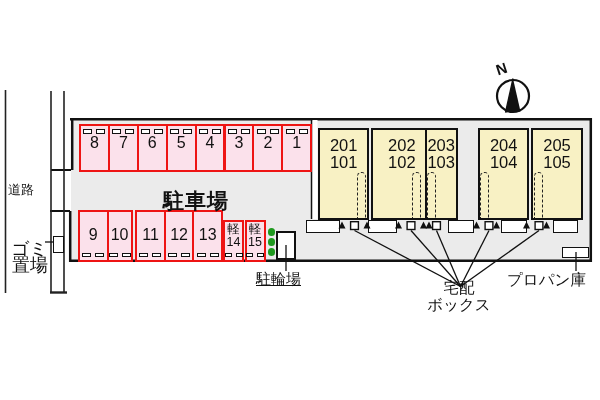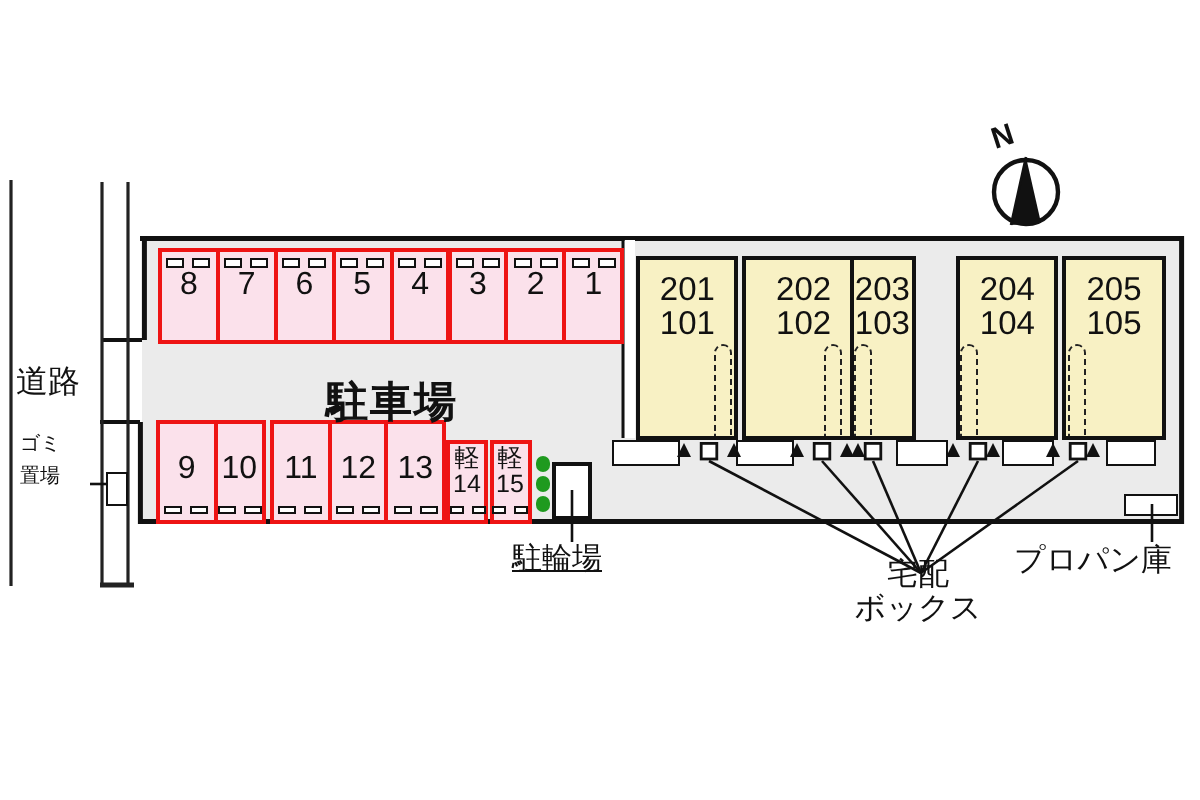--- a/index.html
+++ b/index.html
@@ -32,23 +32,23 @@
         border:2px solid #111;display:flex;justify-content:center;}
   .unit-label{margin-top:7px;font-size:16.5px;line-height:17px;text-align:center;}
   .stair{position:absolute;top:172px;width:9px;height:46px;box-sizing:border-box;
         border:1.6px dashed #222;border-bottom:none;border-radius:5px 5px 0 0;}
   .entrance{position:absolute;top:220px;height:13px;box-sizing:border-box;background:#fff;border:1.8px solid #111;}
 
   
   .whitebox{position:absolute;box-sizing:border-box;background:#fff;border:2px solid #111;}
   .bush{position:absolute;left:267.5px;width:7.5px;height:7.5px;border-radius:50%;background:#1f9a1f;}
 
-  .road-label{left:8px;top:181px;font-size:16px;}
+  .road-label{left:8px;top:181px;font-size:13px;}
   .parkinglot-label{left:163px;top:187px;font-size:21px;letter-spacing:1px;font-weight:bold;}
-  .garbage-label{left:10px;top:215px;font-size:10px;line-height:15.5px;text-align:left;width:38px;white-space:pre-line;}
+  .garbage-label{left:10px;top:242px;font-size:18px;line-height:15.5px;text-align:right;width:38px;white-space:pre-line;}
   .bicycle-label{left:256px;top:270px;font-size:15px;text-decoration:underline;}
   .delivery-label{left:413px;top:280px;width:92px;text-align:center;font-size:15.5px;line-height:16.5px;}
   .propane-label{left:507px;top:270px;font-size:15.5px;}
   .north-label{left:496px;top:60px;font-size:15px;font-weight:bold;transform:rotate(-18deg);}
 </style>
 </head>
 <body>
 
 <div id="stage">
 

